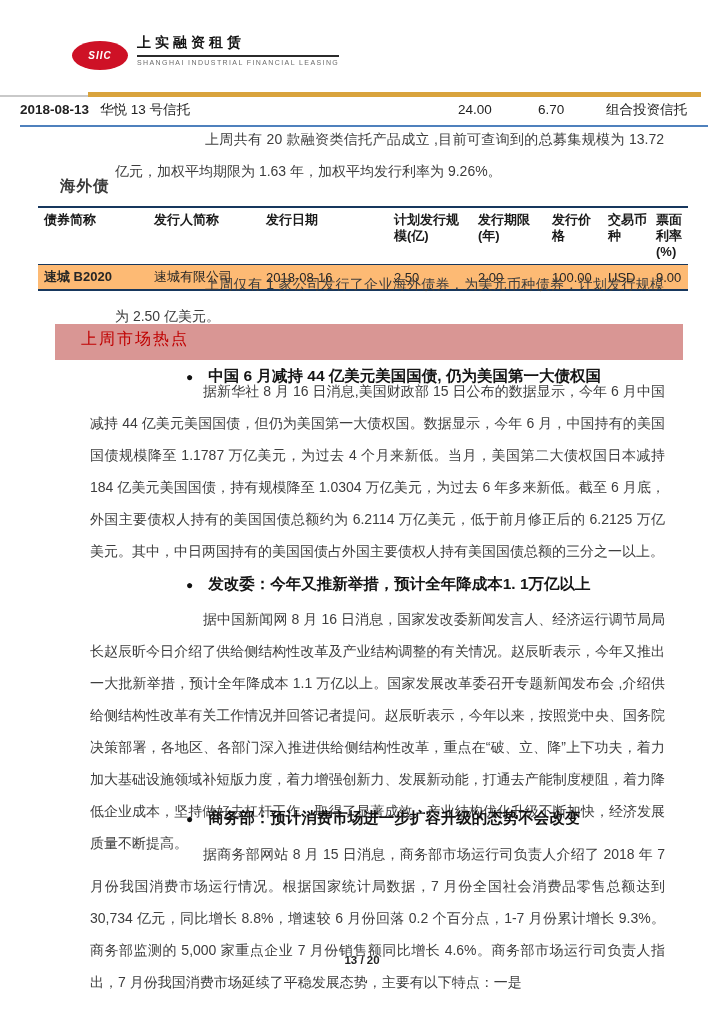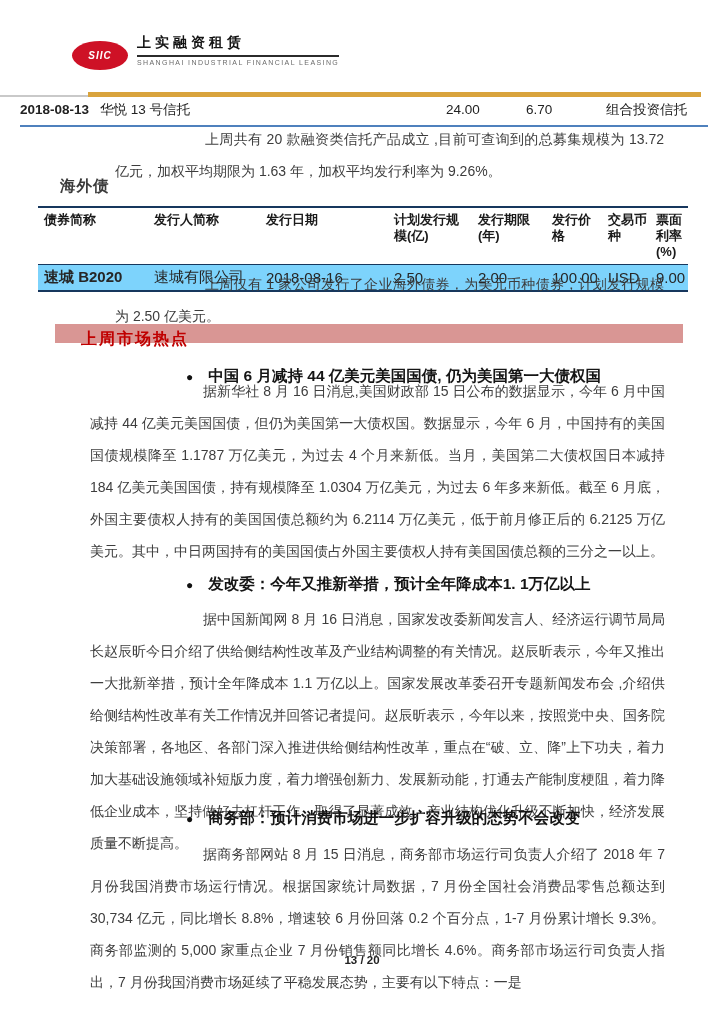--- a/index.html
+++ b/index.html
@@ -28,48 +28,48 @@
   .trust-row {
     position:absolute; top:98px; left:20px; width:688px;
     display:flex; align-items:baseline;
     font-size:13.5px; color:#222;
     border-bottom:2px solid #4F81BD; padding:3px 0 6px 0;
   }
   .trust-date { font-weight:bold; width:80px; }
   .trust-name { flex:1; }
   .trust-scale { width:68px; }
   .trust-rate  { width:80px; padding-left:12px; }
-  .trust-cat   { width:102px;margin-left:12px; }
+  .trust-cat   { width:102px; }
   
   .para {
     position:absolute; font-size:14px; line-height:32px;
     text-align:justify; color:#3d3d3d;
   }
   .p-trust    { top:123px; left:115px; width:549px; text-indent:90px; }
   .p-overseas { top:268px; left:115px; width:549px; text-indent:90px; }
   
   .sec-title { position:absolute; top:176px; left:60px; font-size:15.5px; font-weight:bold; color:#3a3a3a; letter-spacing:1px; }
   table.bond { position:absolute; top:206px; left:38px; width:650px; border-collapse:collapse;
                border-top:2.5px solid #17375D; border-bottom:2.5px solid #17375D; table-layout:fixed; }
   table.bond thead td {
     font-weight:bold; font-size:13px; line-height:16px; color:#1a1a1a;
     padding:4px 3px 4px 6px; vertical-align:top;
     border-bottom:1px solid #17375D;
   }
   table.bond tbody td {
-    font-size:15px; color:#262626; background:#7dd3fc;
+    font-size:13px; color:#262626; background:#fdba74;
     padding:3px 3px 3px 6px; white-space:nowrap; overflow:hidden;
   }
   table.bond tbody td.b { font-weight:bold; }
   .c1{width:110px}.c2{width:112px}.c3{width:128px}.c4{width:84px}.c5{width:74px}.c6{width:56px}.c7{width:48px}.c8{width:38px}
   
   .banner {
-    position:absolute; top:324px; left:55px; width:628px; height:19px;
+    position:absolute; top:324px; left:55px; width:628px; height:36px;
     background:#D99694; color:#C00000;
-    font-weight:bold; font-size:16px; line-height:29px;
+    font-weight:normal; font-size:16px; line-height:29px;
     padding-left:26px; letter-spacing:2px;
   }
   
   .hot-title {
     position:absolute; left:90px; width:584px;
     padding-left:96px; font-size:15.5px; font-weight:bold; color:#141414;
     white-space:nowrap;
   }
   .hot-title .bullet { font-size:12px; margin-right:15px; color:#111; }
   .hot-body { left:90px; width:575px; text-indent:113px; }

